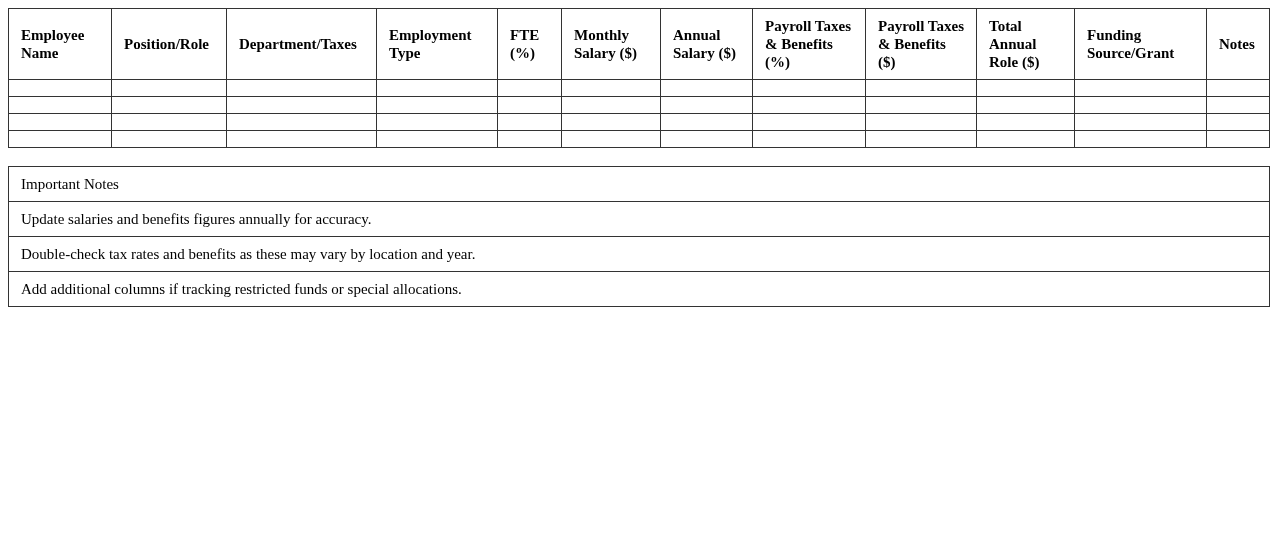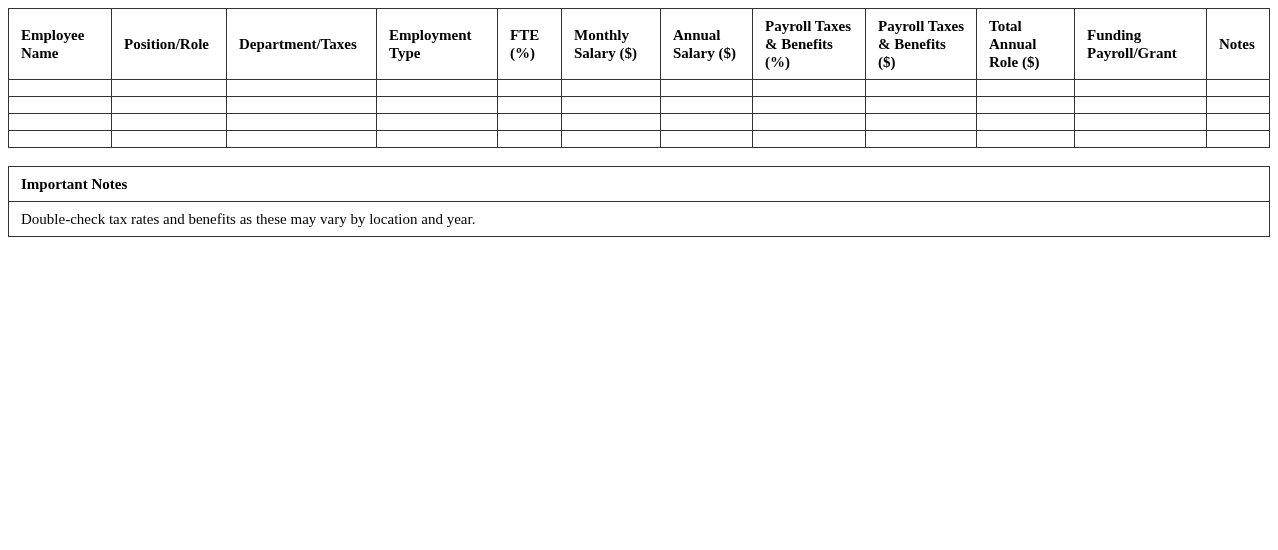--- a/index.html
+++ b/index.html
@@ -48,21 +48,21 @@
     .notes-table td,
     .notes-table th {
       border: 1px solid #333333;
       font-size: 15px;
       line-height: 18px;
       text-align: left;
       padding: 8px 12px;
       height: 18px;
     }
     .notes-table th {
-      font-weight: bold;
+      font-weight: normal;
     }
     .notes-table td {
       font-weight: normal;
     }
   </style>
 </head>
 <body>
 
 <div class="wrap">
 
@@ -86,21 +86,21 @@
         <th>Employee Name</th>
         <th>Position/Role</th>
         <th>Department/Taxes</th>
         <th>Employment Type</th>
         <th>FTE (%)</th>
         <th>Monthly Salary ($)</th>
         <th>Annual Salary ($)</th>
         <th>Payroll Taxes &amp; Benefits (%)</th>
         <th>Payroll Taxes &amp; Benefits ($)</th>
         <th>Total Annual Role ($)</th>
-        <th>Funding Payroll/Grant</th>
+        <th>Funding Source/Grant</th>
         <th>Notes</th>
       </tr>
     </thead>
     <tbody>
       <tr>
         <td></td>
         <td></td>
         <td></td>
         <td></td>
         <td></td>
@@ -158,18 +158,24 @@
   </table>
 
   <table class="notes-table">
     <thead>
       <tr>
         <th>Important Notes</th>
       </tr>
     </thead>
     <tbody>
       <tr>
+        <td>Update salaries and benefits figures annually for accuracy.</td>
+      </tr>
+      <tr>
         <td>Double-check tax rates and benefits as these may vary by location and year.</td>
+      </tr>
+      <tr>
+        <td>Add additional columns if tracking restricted funds or special allocations.</td>
       </tr>
     </tbody>
   </table>
 
 </div>
 
 </body></html>

